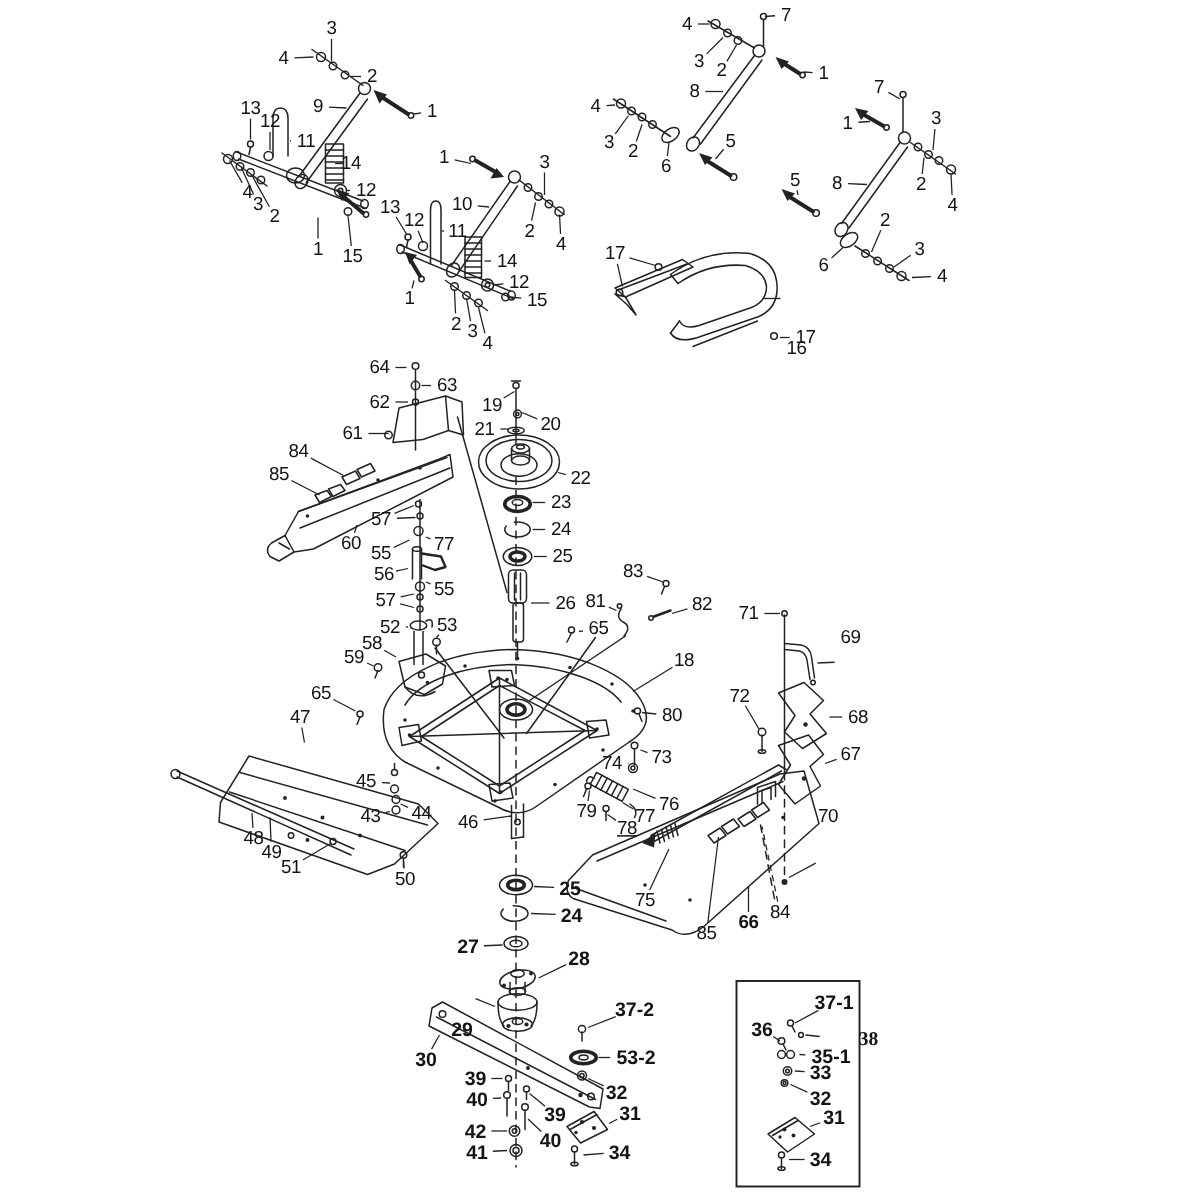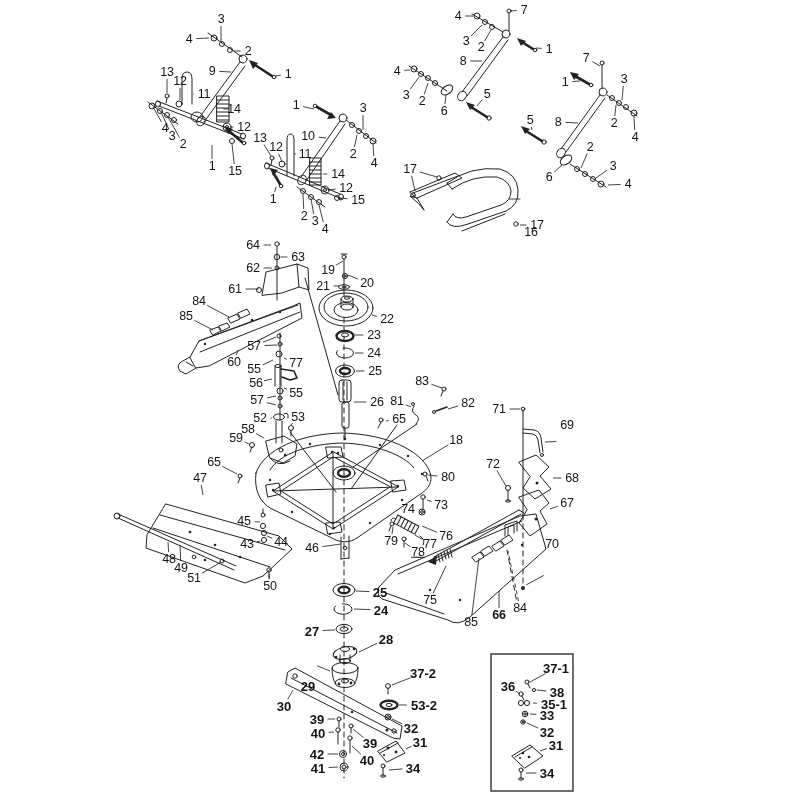--- a/index.html
+++ b/index.html
@@ -733,21 +733,21 @@
       <span class="callout b" style="left: 420px; top: 742px;">31</span>
       <span class="callout b" style="left: 317px; top: 719px;">39</span>
       <span class="callout b" style="left: 318px; top: 733px;">40</span>
       <span class="callout b" style="left: 370px; top: 743px;">39</span>
       <span class="callout b" style="left: 367px; top: 760px;">40</span>
       <span class="callout b" style="left: 317px; top: 754px;">42</span>
       <span class="callout b" style="left: 318px; top: 768px;">41</span>
       <span class="callout b" style="left: 413px; top: 768px;">34</span>
       <span class="callout b" style="left: 556px; top: 668px;">37-1</span>
       <span class="callout b" style="left: 508px; top: 686px;">36</span>
-      <span class="callout b" style="left: 557px; top: 692px;">38</span>
+      <span class="callout b" style="left: 579px; top: 692px; font-family: Liberation Serif, serif;">38</span>
       <span class="callout b" style="left: 554px; top: 704px;">35-1</span>
       <span class="callout b" style="left: 547px; top: 715px;">33</span>
       <span class="callout b" style="left: 547px; top: 732px;">32</span>
       <span class="callout b" style="left: 556px; top: 745px;">31</span>
       <span class="callout b" style="left: 547px; top: 773px;">34</span>
     </div>
 
 </div>
 
 </body></html>

